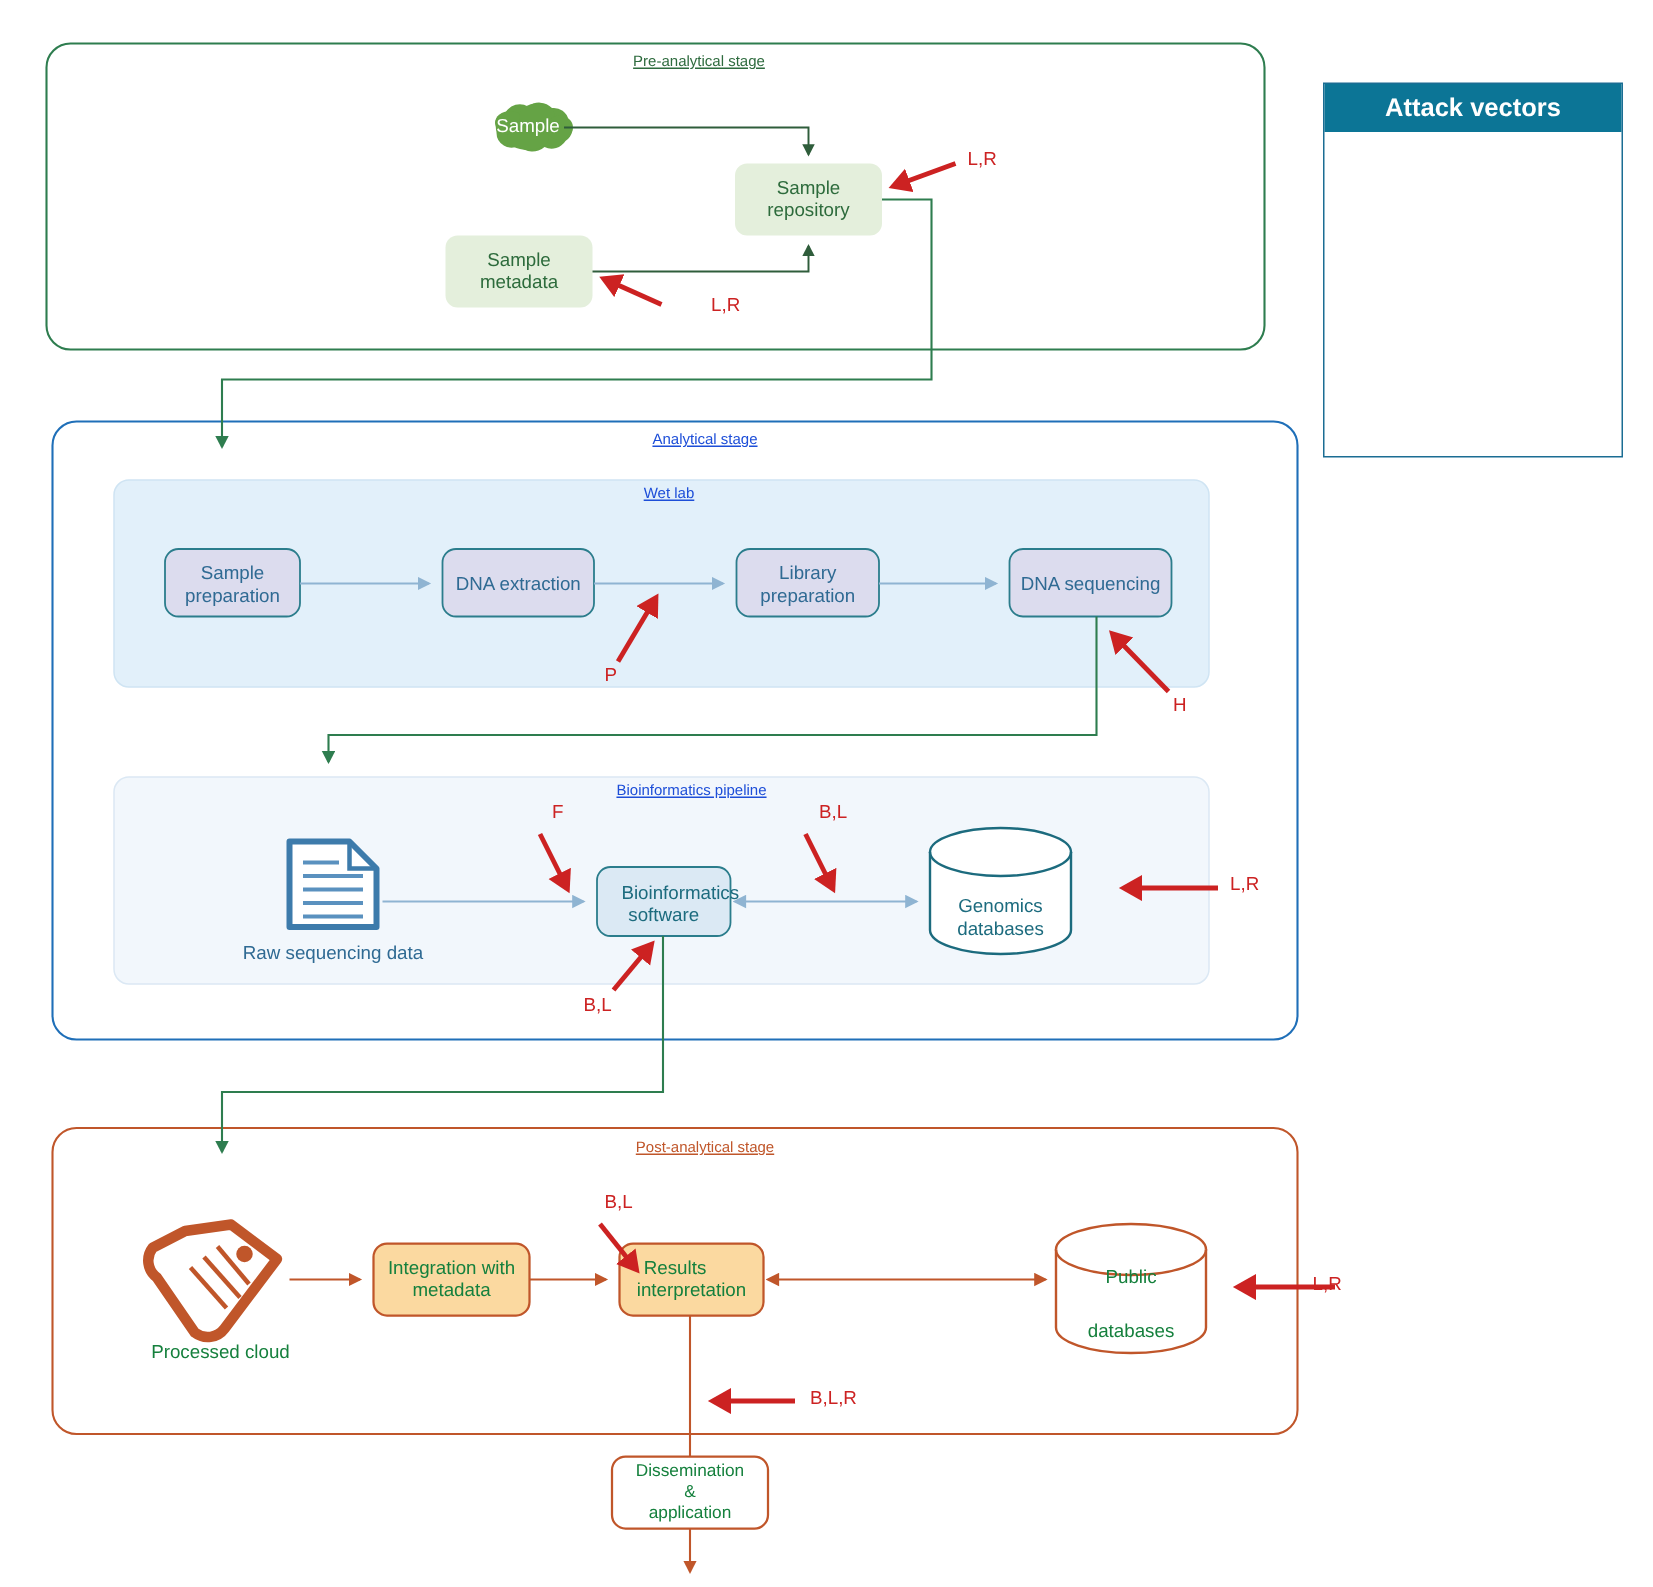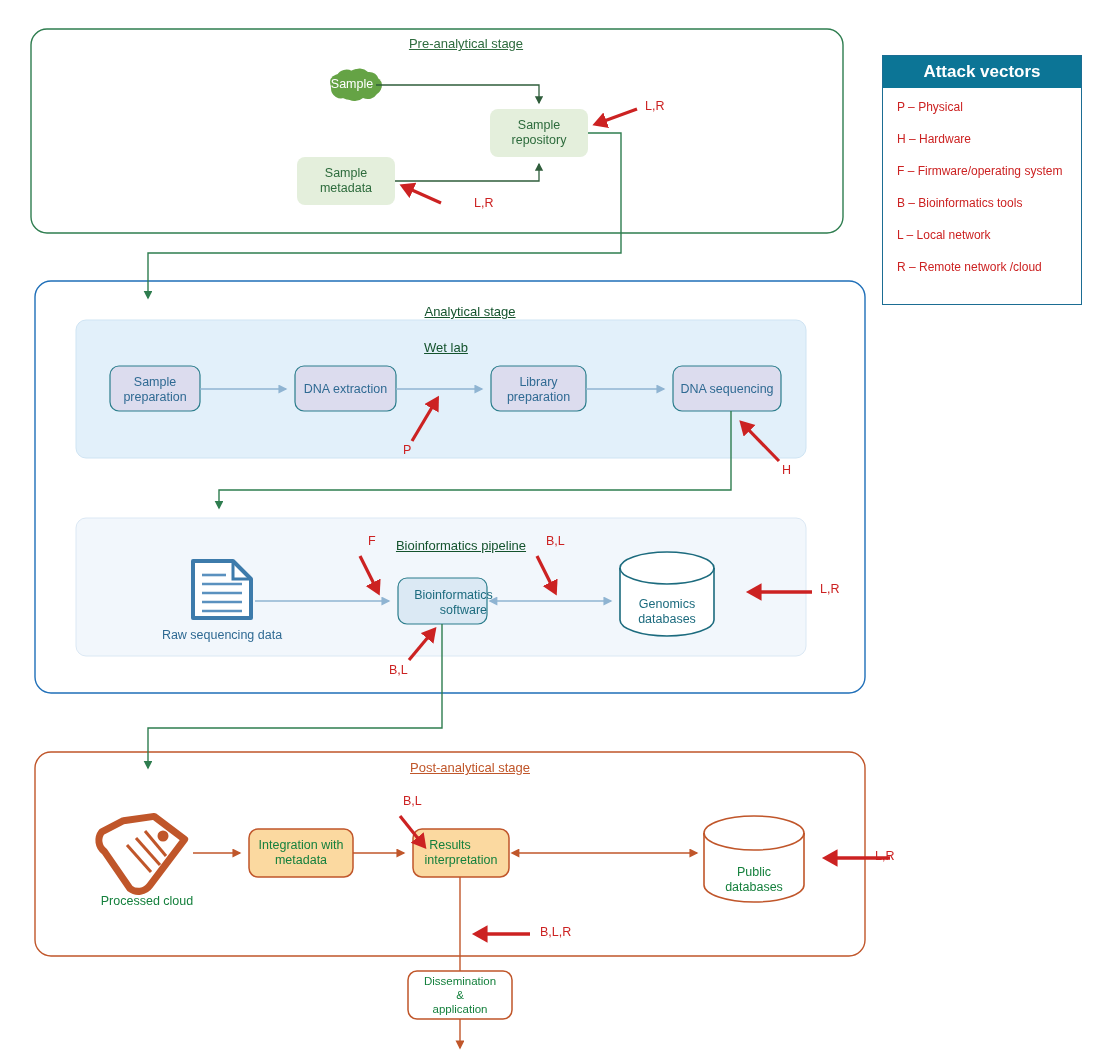--- a/index.html
+++ b/index.html
@@ -3,23 +3,23 @@
 <meta charset="utf-8">
 <style>
   html,body{margin:0;padding:0;background:#ffffff;}
   body{width:1102px;height:1058px;position:relative;overflow:hidden;
        font-family:"Liberation Sans", sans-serif;}
   #stage{position:absolute;left:0;top:0;width:1102px;height:1058px;}
   svg.layer{position:absolute;left:0;top:0;width:1102px;height:1058px;overflow:visible;}
   .txt{position:absolute;}
 
   
-  .stage-title{font-size:13px;text-decoration:underline;text-align:center;white-space:nowrap;}
+  .stage-title{font-size:10px;text-decoration:underline;text-align:center;white-space:nowrap;}
   .t-green{color:#2e6b3e;}
-  .t-blue{color:#14532d;margin-top:16px;}
+  .t-blue{color:#1d4ed8;}
   .t-orange{color:#c0562a;}
 
   
   .nodelabel{position:absolute;text-align:center;line-height:1.15;font-size:12.5px;}
   .nl-green{color:#2d6b3c;}
   .nl-blue{color:#2f6a93;}
   .nl-teal{color:#1c6b7e;}
   .nl-orange{color:#15803d;}
   .nl-white{color:#ffffff;}
 
@@ -194,57 +194,49 @@
   <div class="nodelabel nl-blue" style="left:295px;top:382px;width:101px;">DNA extraction</div>
 
   <div class="nodelabel nl-blue" style="left:491px;top:375px;width:95px;">Library</div>
   <div class="nodelabel nl-blue" style="left:491px;top:390px;width:95px;">preparation</div>
 
   <div class="nodelabel nl-blue" style="left:673px;top:382px;width:108px;">DNA sequencing</div>
 
   <div class="nodelabel nl-blue" style="left:152px;top:628px;width:140px;">Raw sequencing data</div>
 
   <div class="nodelabel nl-teal" style="left:398px;top:588px;width:111px;">Bioinformatics</div>
-  <div class="nodelabel nl-teal" style="left:398px;top:603px;width:89px;text-align:right;">software</div>
+  <div class="nodelabel nl-teal" style="left:398px;top:603px;width:89px;">software</div>
 
   <div class="nodelabel nl-teal" style="left:617px;top:597px;width:100px;">Genomics</div>
   <div class="nodelabel nl-teal" style="left:617px;top:612px;width:100px;">databases</div>
 
   <div class="nodelabel nl-orange" style="left:85px;top:894px;width:124px;">Processed cloud</div>
 
   <div class="nodelabel nl-orange" style="left:249px;top:838px;width:104px;">Integration with</div>
   <div class="nodelabel nl-orange" style="left:249px;top:853px;width:104px;">metadata</div>
 
   <div class="nodelabel nl-orange" style="left:413px;top:838px;width:74px;">Results</div>
   <div class="nodelabel nl-orange" style="left:413px;top:853px;width:96px;">interpretation</div>
 
-  <div class="nodelabel nl-orange" style="left:704px;top:865px;width:100px;">Public</div>
+  <div class="nodelabel nl-orange" style="left:704px;top:844px;width:100px;">Public</div>
   <div class="nodelabel nl-orange" style="left:704px;top:880px;width:100px;">databases</div>
 
   <div class="nodelabel nl-orange" style="left:408px;top:975px;width:104px;font-size:11.5px;">Dissemination</div>
   <div class="nodelabel nl-orange" style="left:408px;top:989px;width:104px;font-size:11.5px;">&amp;</div>
   <div class="nodelabel nl-orange" style="left:408px;top:1003px;width:104px;font-size:11.5px;">application</div>
 
   <div class="av" style="left:645px;top:99px;">L,R</div>
   <div class="av" style="left:474px;top:196px;">L,R</div>
   <div class="av" style="left:403px;top:443px;">P</div>
   <div class="av" style="left:782px;top:463px;">H</div>
   <div class="av" style="left:368px;top:534px;">F</div>
   <div class="av" style="left:546px;top:534px;">B,L</div>
   <div class="av" style="left:820px;top:582px;">L,R</div>
   <div class="av" style="left:389px;top:663px;">B,L</div>
   <div class="av" style="left:403px;top:794px;">B,L</div>
   <div class="av" style="left:875px;top:849px;">L,R</div>
   <div class="av" style="left:540px;top:925px;">B,L,R</div>
 
   <div id="legend">
     <div id="legend-header">Attack vectors</div>
-    <div id="legend-body">
-      <div class="legend-item">P – Physical</div>
-      <div class="legend-item">H – Hardware</div>
-      <div class="legend-item">F – Firmware/operating system</div>
-      <div class="legend-item">B – Bioinformatics tools</div>
-      <div class="legend-item">L – Local network</div>
-      <div class="legend-item">R – Remote network /cloud</div>
-    </div>
   </div>
 
 </div>
 
 </body></html>

